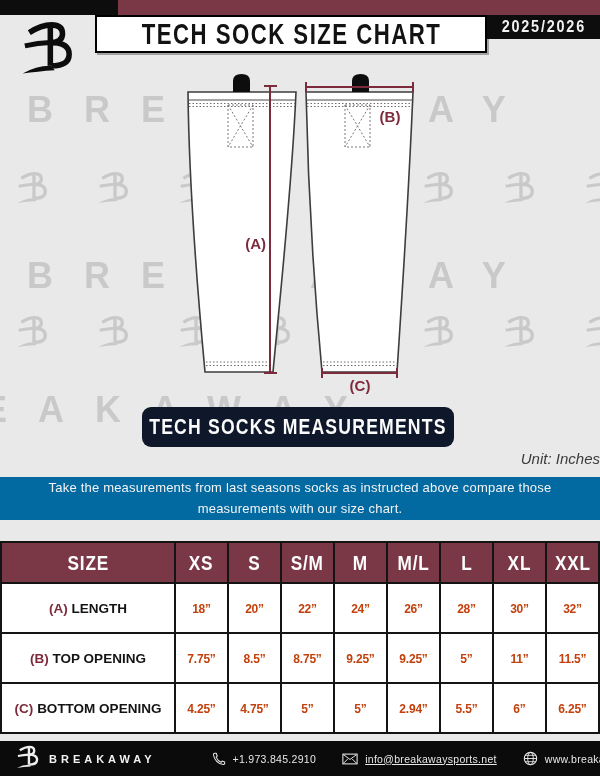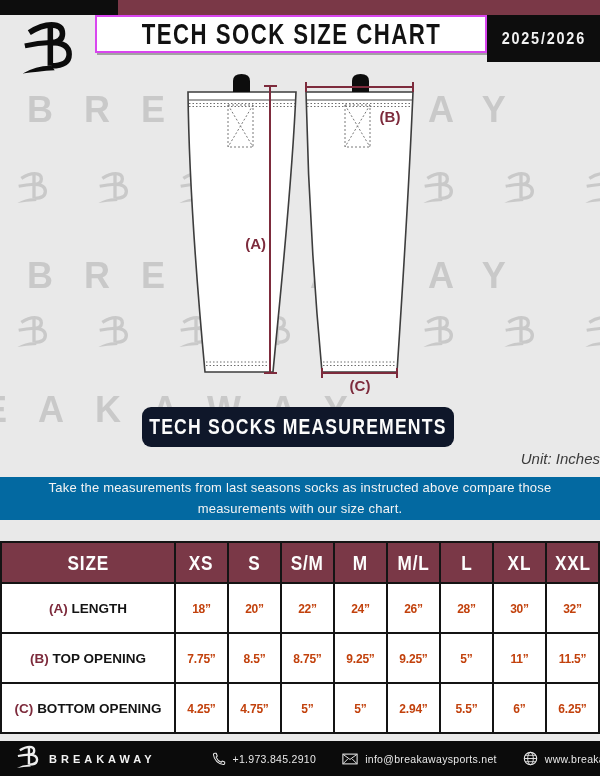--- a/index.html
+++ b/index.html
@@ -8,27 +8,27 @@
     background:#e9e9e9;overflow:hidden;
     font-family:"Liberation Sans", sans-serif;
     -webkit-font-smoothing:antialiased;
   }
   
   .top-black{position:absolute;left:0;top:0;width:118px;height:15px;background:#0d0d0d;}
   .top-maroon{position:absolute;left:118px;top:0;width:482px;height:15px;background:#7a3847;}
   .corner-logo{position:absolute;left:20px;top:16px;color:#0c0c0c;}
   .title-box{
     position:absolute;left:95px;top:15px;width:392px;height:38px;background:#fff;
-    border:2px solid #d946ef;box-sizing:border-box;display:flex;align-items:center;justify-content:center;
+    border:2px solid #000000;box-sizing:border-box;display:flex;align-items:center;justify-content:center;
     box-shadow:2px 2px 0 #a2a2a2;z-index:6;
   }
   .title-text{font-size:30px;font-weight:800;color:#121212;letter-spacing:2px;white-space:nowrap;
     display:inline-block;transform:scaleX(0.74);}
   .season-box{
-    position:absolute;left:487px;top:15px;width:113px;height:47px;background:#0d0d0d;
+    position:absolute;left:487px;top:15px;width:113px;height:24px;background:#0d0d0d;
     display:flex;align-items:center;justify-content:center;z-index:6;
   }
   .season-text{font-size:16px;font-weight:700;color:#f2f2f2;letter-spacing:2px;white-space:nowrap;
     display:inline-block;transform:scaleX(0.9);}
   
   .wm-row{position:absolute;left:0;width:600px;color:#c9c9c9;white-space:nowrap;z-index:1;}
   .wm-text{font-size:36px;font-weight:700;letter-spacing:31px;padding-left:27px;line-height:1;}
   .wm-logos{display:flex;justify-content:space-between;padding:0 16px;}
   .wm-logos svg{flex:0 0 auto;}
   
@@ -63,21 +63,21 @@
   .row-key{color:#7d2b3c;}
   
   .footer{
     position:absolute;left:0;top:741px;width:600px;height:35px;background:#0b0b0b;
     display:flex;align-items:center;z-index:5;color:#ededed;
   }
   .footer .brand{display:flex;align-items:center;margin-left:16px;}
   .brand-name{font-size:11px;font-weight:700;letter-spacing:4px;margin-left:10px;color:#f2f2f2;}
   .contact{display:flex;align-items:center;gap:7px;font-size:10.5px;letter-spacing:0.3px;color:#e8e8e8;}
   .c-phone{margin-left:56px;}
-  .c-mail{margin-left:26px;}
+  .c-mail{margin-left:26px;text-decoration:underline;}
   .c-web{margin-left:26px;}
 </style>
 </head>
 <body>
 
 <div class="page">
 
   <svg width="0" height="0" style="position:absolute">
     <defs>
       <g id="bmono" fill="none" stroke="currentColor">

